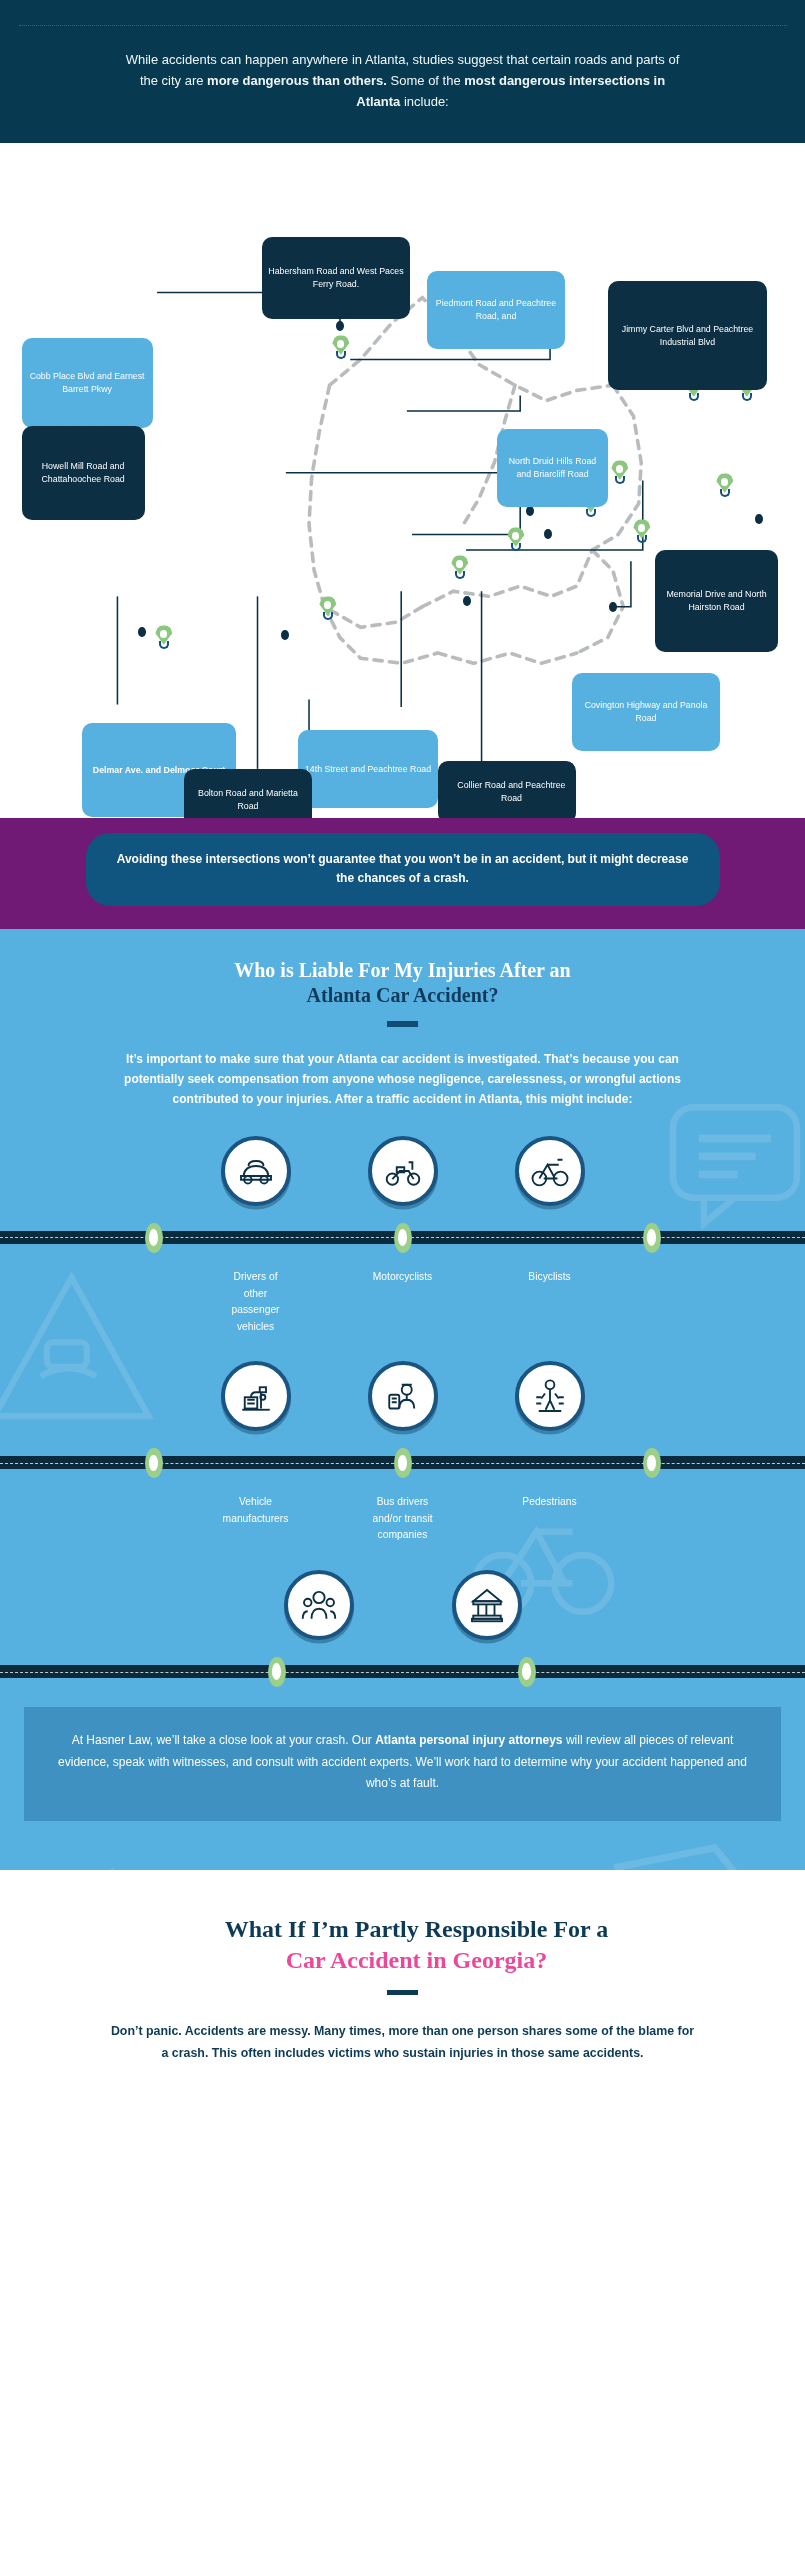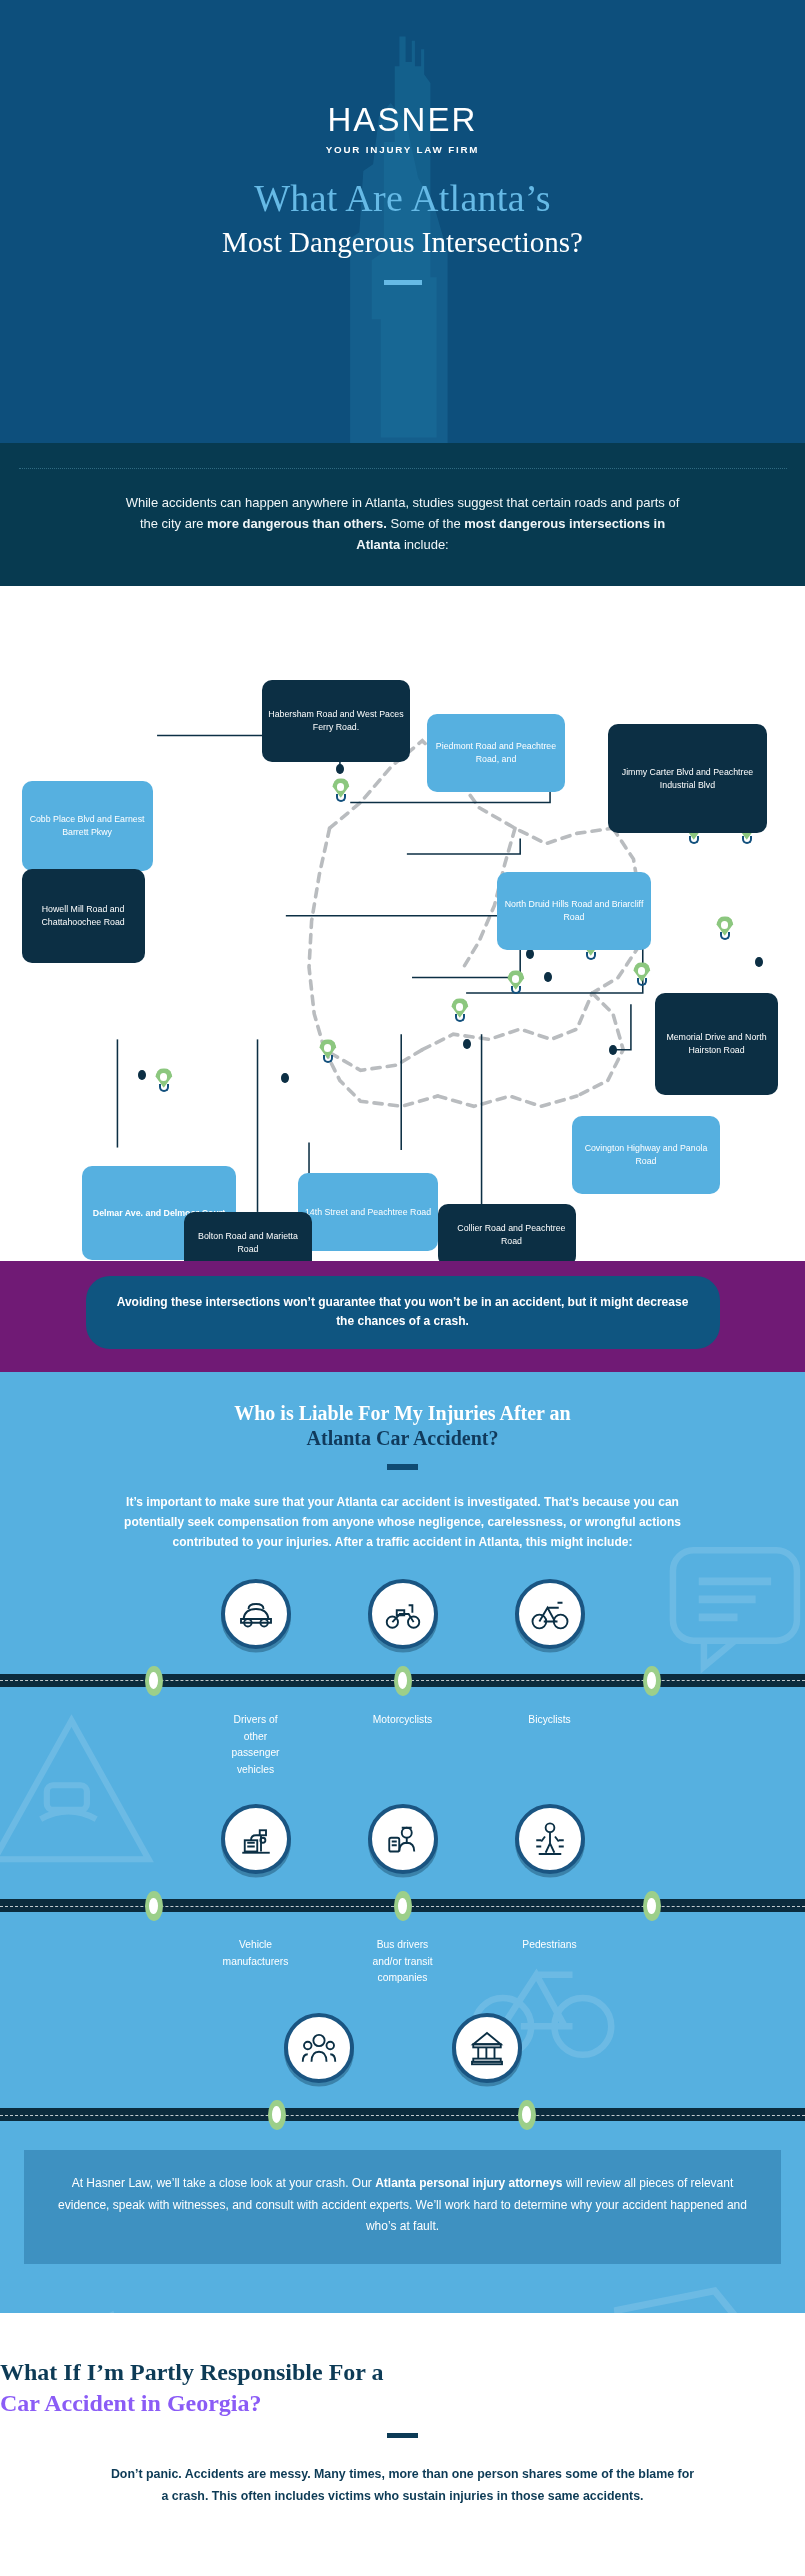--- a/index.html
+++ b/index.html
@@ -273,53 +273,44 @@
     font-size: 12px;
     line-height: 1.8;
     font-family: "Liberation Sans Narrow", "Liberation Sans", sans-serif;
   }
   .liable-foot b { font-weight: 700; }
   .liable-pad { height: 49px; }
 
   
   .partly { background: #ffffff; padding: 44px 0 20.6px; }
   .partly h2 {
+    text-align: center;
     font-family: "Liberation Serif", serif;
     font-size: 24px;
     color: #0d3b56;
     line-height: 1.3;
-  }
-  .partly h2 .lt { color: #8b5cf6; }
+    padding-left: 28px;
+  }
+  .partly h2 .lt { color: #ec4899; }
   .partly-rule { width: 31px; height: 5.7px; background: #0d3b56; margin: 13.4px auto 0; }
   .partly-p {
     width: 592px; margin: 26px auto 0;
     text-align: center;
     color: #0d3b56;
     font-size: 12.4px;
     font-weight: 700;
     line-height: 1.7;
     font-family: "Liberation Sans Narrow", "Liberation Sans", sans-serif;
   }
 </style>
 </head>
 <body>
 
 <div class="infographic">
 
-  <section class="hero">
-    <div class="hero-skyline"></div>
-    <div class="hero-skyline2"></div>
-    <div class="hero-inner">
-      <div class="logo-word">HASNER</div>
-      <div class="logo-sub">YOUR INJURY LAW FIRM</div>
-      <div class="hero-title1">What Are Atlanta’s</div>
-      <div class="hero-title2">Most Dangerous Intersections?</div>
-      <div class="hero-rule"></div>
-    </div>
-  </section>
 
   <section class="intro-band">
     <div class="dotted-top"></div>
     <p class="intro-text"><span>While accidents can happen anywhere in Atlanta, studies suggest that certain roads and parts of the city are </span><b>more dangerous than others.</b><span> Some of the </span><b>most dangerous intersections in Atlanta</b><span> include:</span></p>
   </section>
 
   <section class="map-section">
     <svg class="map-svg" width="805" height="675" viewBox="0 0 1563 1310">
       <g fill="none" stroke="#b9bcbf" stroke-width="7" stroke-dasharray="16 14" stroke-linecap="round">
         <path d="M640 470 L700 420 L760 350 L820 300 L880 360 L930 430 L1000 470 L1060 500 L1120 480 L1190 470"></path>
@@ -420,21 +411,21 @@
     <div class="dot" style="left:609px;top:459px;"></div>
     <div class="dot" style="left:463px;top:453px;"></div>
     <div class="dot" style="left:281px;top:487px;"></div>
     <div class="dot" style="left:138px;top:484px;"></div>
 
     <div class="maplabel light" style="left:21.6px;top:195px;width:131px;height:90px;">Cobb Place Blvd and Earnest Barrett Pkwy</div>
     <div class="maplabel dark" style="left:262px;top:94px;width:148px;height:82px;">Habersham Road and West Paces Ferry Road.</div>
     <div class="maplabel light" style="left:427px;top:128px;width:138px;height:78px;">Piedmont Road and Peachtree Road, and</div>
     <div class="maplabel dark" style="left:608px;top:138px;width:159px;height:109px;">Jimmy Carter Blvd and Peachtree Industrial Blvd</div>
     <div class="maplabel dark" style="left:21.6px;top:283px;width:123px;height:94px;">Howell Mill Road and Chattahoochee Road</div>
-    <div class="maplabel light" style="left:497px;top:286px;width:154px;height:78px;">North Druid Hills Road and Briarcliff Road</div>
+    <div class="maplabel light" style="left:497px;top:286px;width:111px;height:78px;">North Druid Hills Road and Briarcliff Road</div>
     <div class="maplabel dark" style="left:655px;top:407px;width:123px;height:102px;">Memorial Drive and North Hairston Road</div>
     <div class="maplabel light" style="left:82px;top:580px;width:154px;height:94px;font-weight:bold;">Delmar Ave. and Delmoor Court</div>
     <div class="maplabel light" style="left:298px;top:587px;width:140px;height:78px;">14th Street and Peachtree Road</div>
     <div class="maplabel dark" style="left:184px;top:626px;width:128px;height:62px;">Bolton Road and Marietta Road</div>
     <div class="maplabel dark" style="left:438px;top:618px;width:138px;height:62px;padding-left:14px;">Collier Road and Peachtree Road</div>
     <div class="maplabel light" style="left:572px;top:530px;width:148px;height:78px;">Covington Highway and Panola Road</div>
   </section>
 
   <div class="pill-wrap">
     <div class="pill">Avoiding these intersections won’t guarantee that you won’t be in an accident, but it might decrease the chances of a crash.</div>

